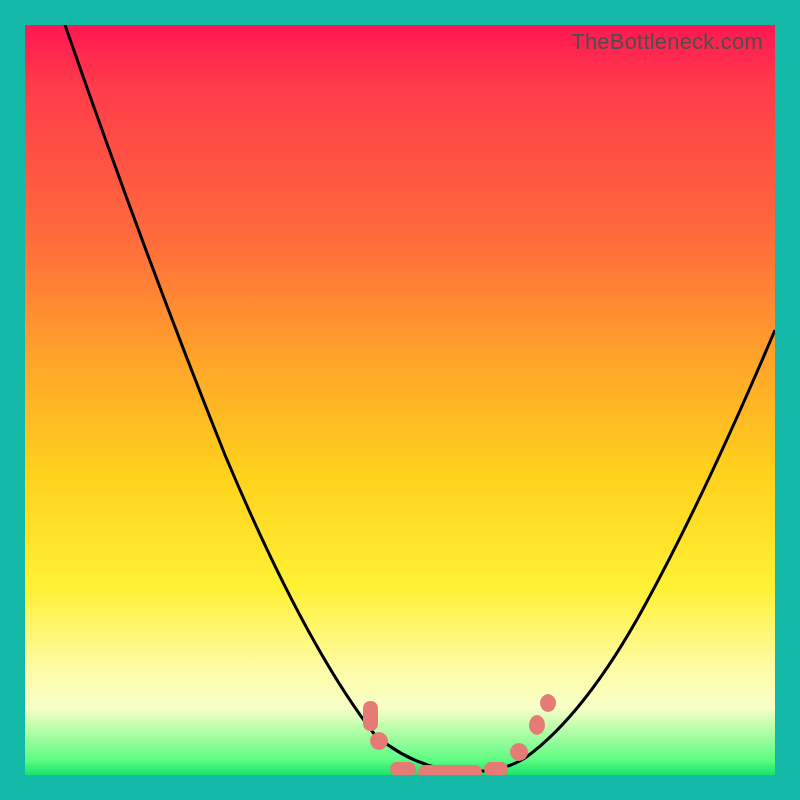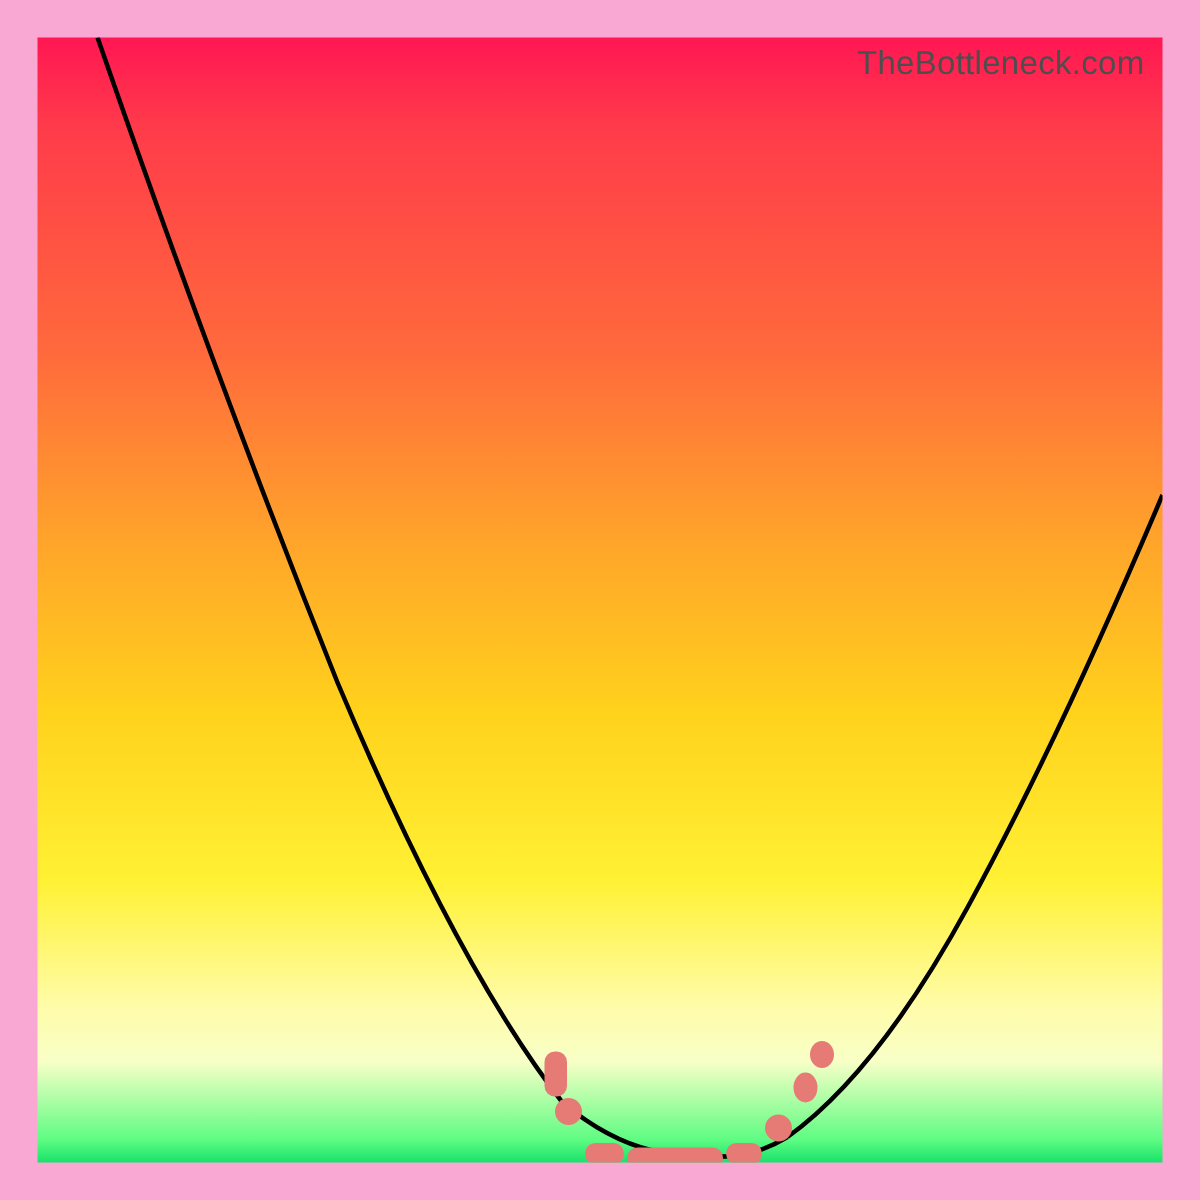--- a/index.html
+++ b/index.html
@@ -8,21 +8,21 @@
     width: 800px;
     height: 800px;
     overflow: hidden;
     background: #000;
     font-family: Arial, Helvetica, sans-serif;
   }
   .frame {
     position: relative;
     width: 800px;
     height: 800px;
-    background: #f9a8d4;
+    background: #14b8a6;
   }
   .plot {
     position: absolute;
     left: 25px;
     top: 25px;
     width: 750px;
     height: 750px;
     
     background: linear-gradient(
       to bottom,

